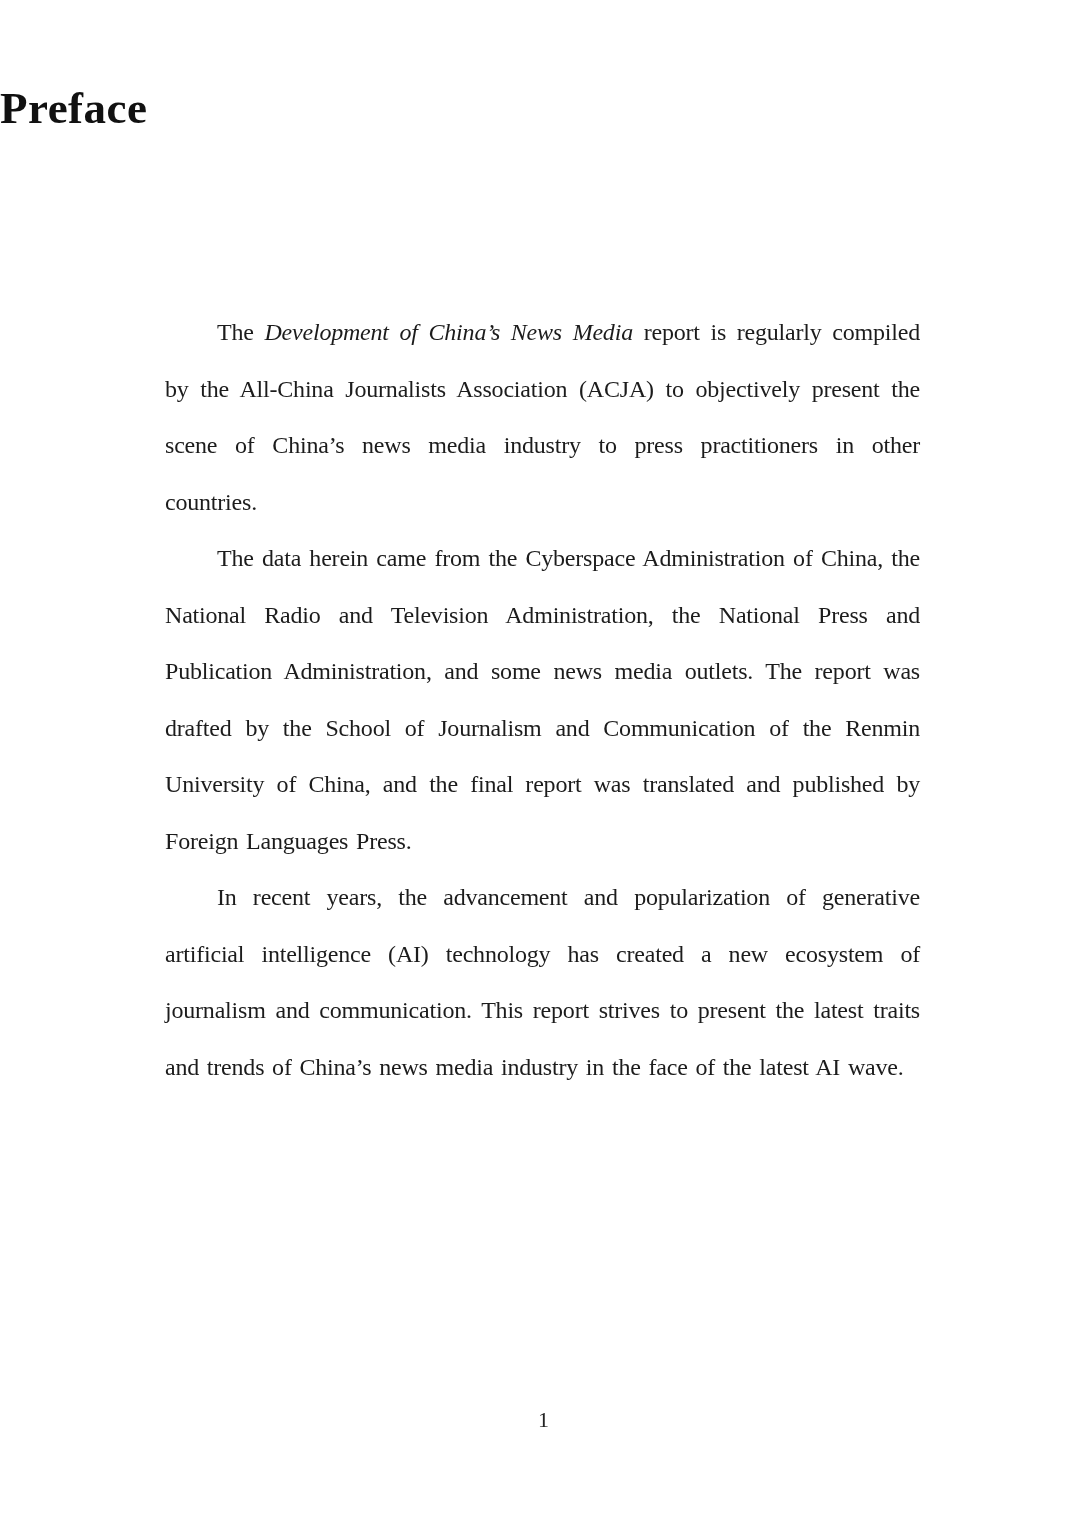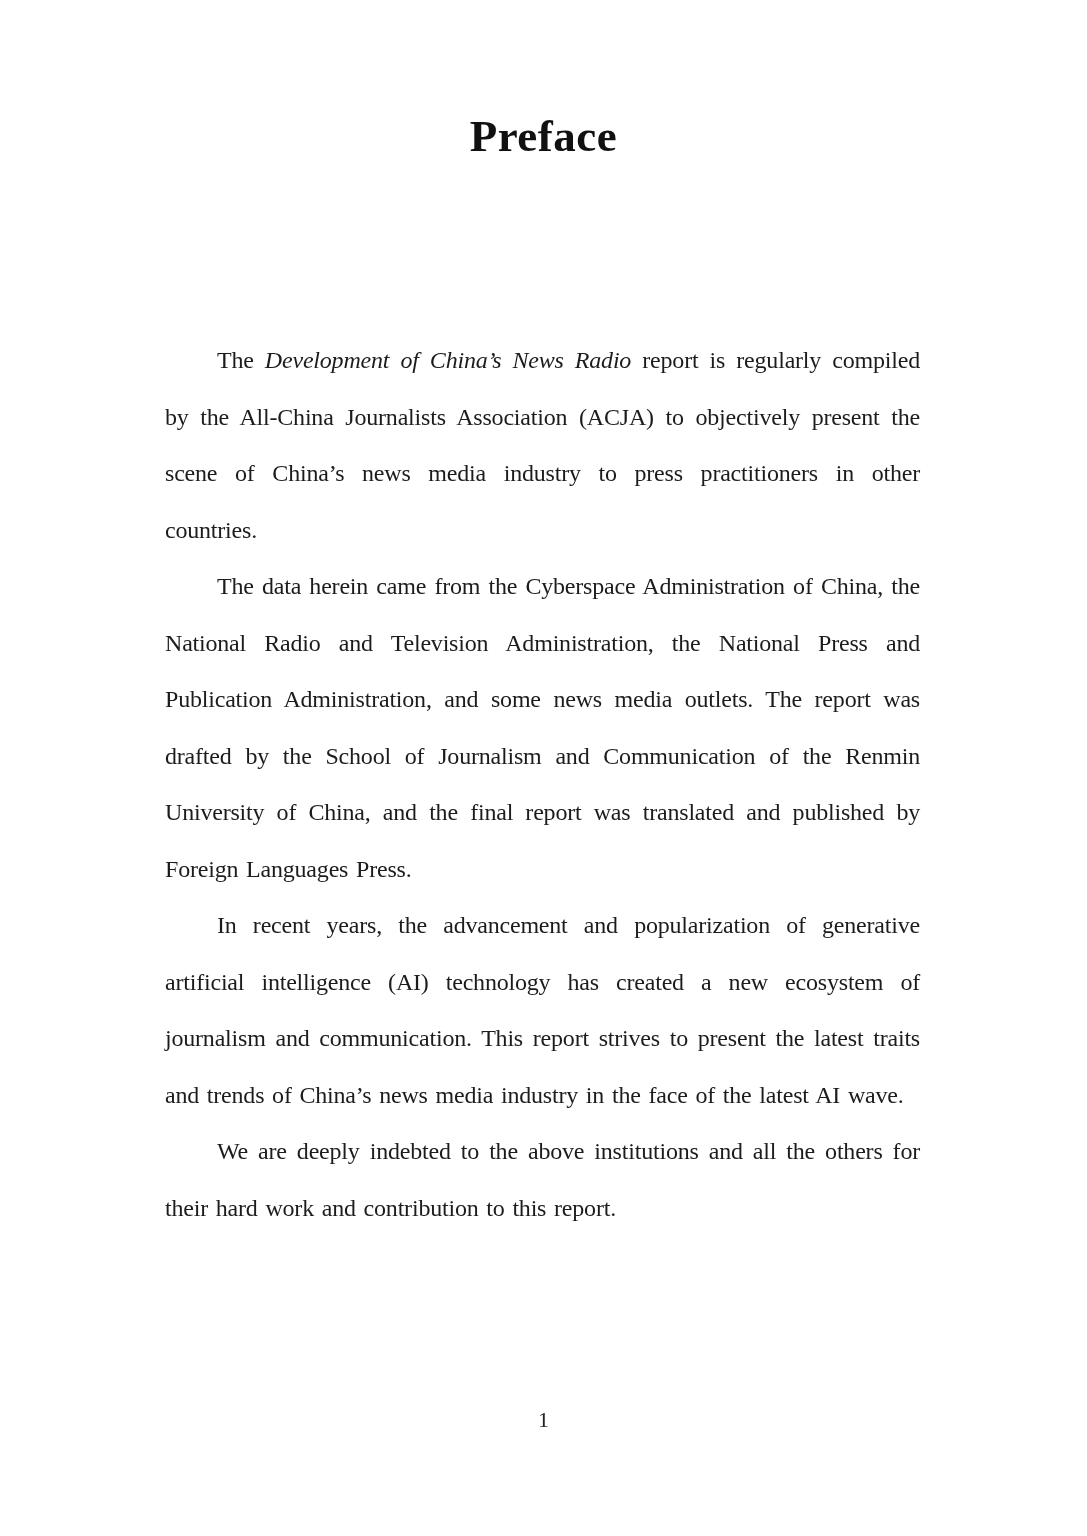--- a/index.html
+++ b/index.html
@@ -12,22 +12,22 @@
     width: 1087px;
     height: 1536px;
     background: #ffffff;
     color: #1a1a1a;
     font-family: "Liberation Serif", "DejaVu Serif", serif;
     overflow: hidden;
     box-sizing: border-box;
   }
   .doc-title {
     margin: 0;
-    padding-top: 104px;
-    text-align: center;
+    padding-top: 76px;
+    text-align: left;
     font-size: 45px;
     line-height: 64px;
     font-weight: 700;
     letter-spacing: 0.5px;
     color: #111111;
   }
   .content {
     margin-top: 164px;
     padding-left: 165px;
     padding-right: 167px;
@@ -58,25 +58,24 @@
 </style>
 </head>
 <body>
 
 <div class="page">
 
   <h1 class="doc-title">Preface</h1>
 
   <div class="content">
 
-    <p><span>The </span><span class="italic">Development of China’s News Radio</span><span> report is regularly compiled by the All-China Journalists Association (ACJA) to objectively present the scene of China’s news media industry to press practitioners in other countries.</span></p>
+    <p><span>The </span><span class="italic">Development of China’s News Media</span><span> report is regularly compiled by the All-China Journalists Association (ACJA) to objectively present the scene of China’s news media industry to press practitioners in other countries.</span></p>
 
     <p>The data herein came from the Cyberspace Administration of China, the National Radio and Television Administration, the National Press and Publication Administration, and some news media outlets. The report was drafted by the School of Journalism and Communication of the Renmin University of China, and the final report was translated and published by Foreign Languages Press.</p>
 
     <p>In recent years, the advancement and popularization of generative artificial intelligence (AI) technology has created a new ecosystem of journalism and communication. This report strives to present the latest traits and trends of China’s news media industry in the face of the latest AI wave.</p>
 
-    <p>We are deeply indebted to the above institutions and all the others for their hard work and contribution to this report.</p>
 
   </div>
 
   <div class="page-number">1</div>
 
 </div>
 
 </body></html>

